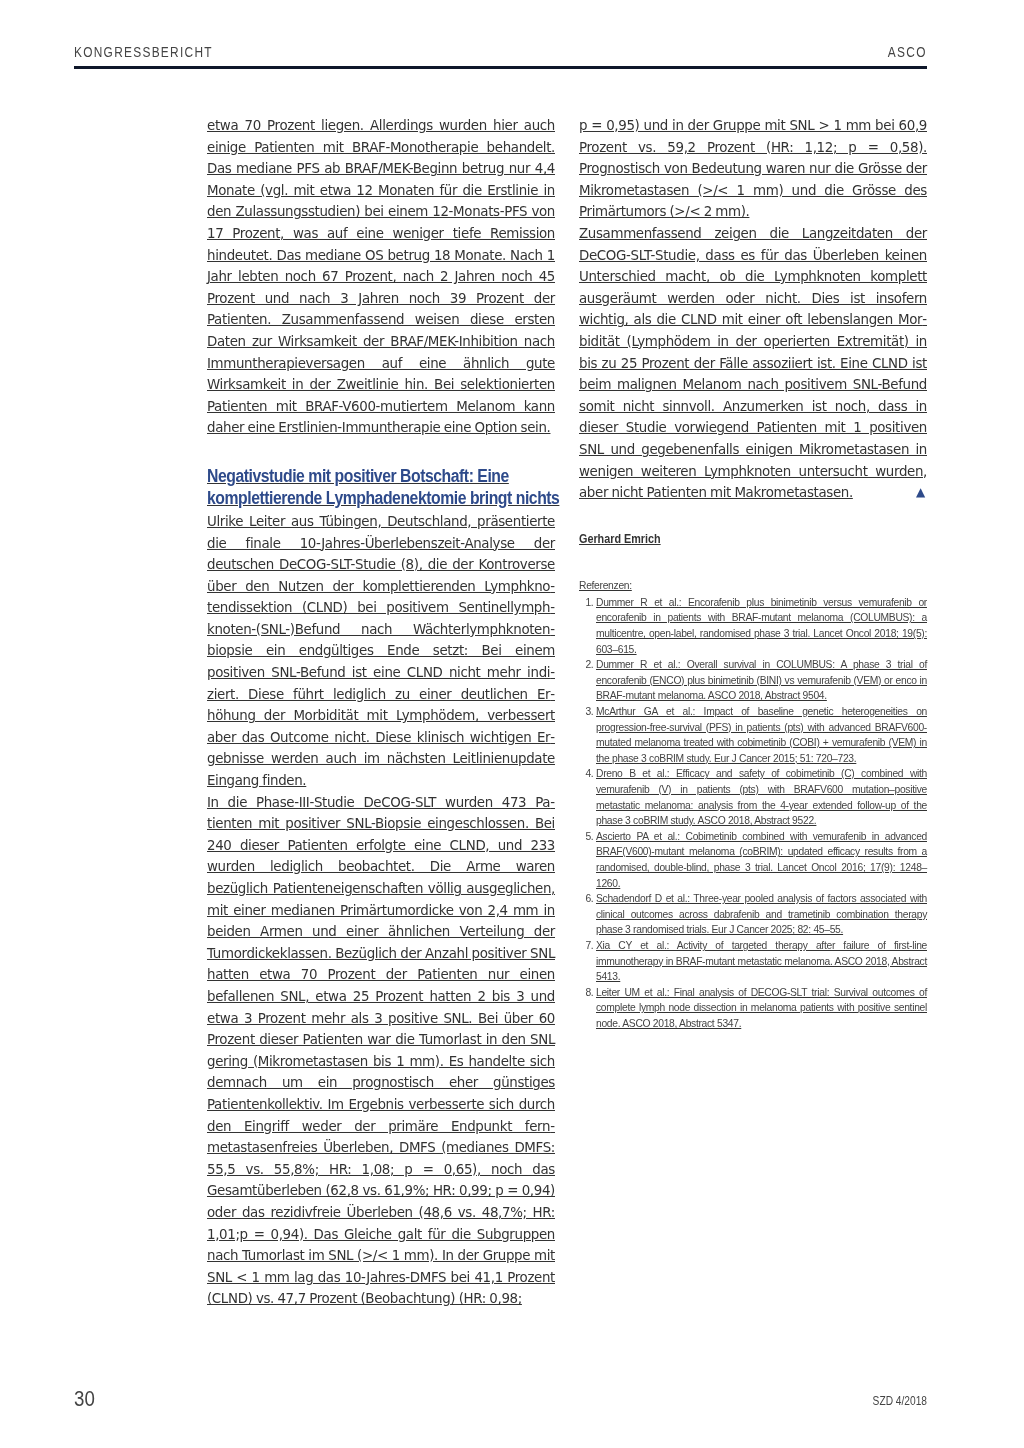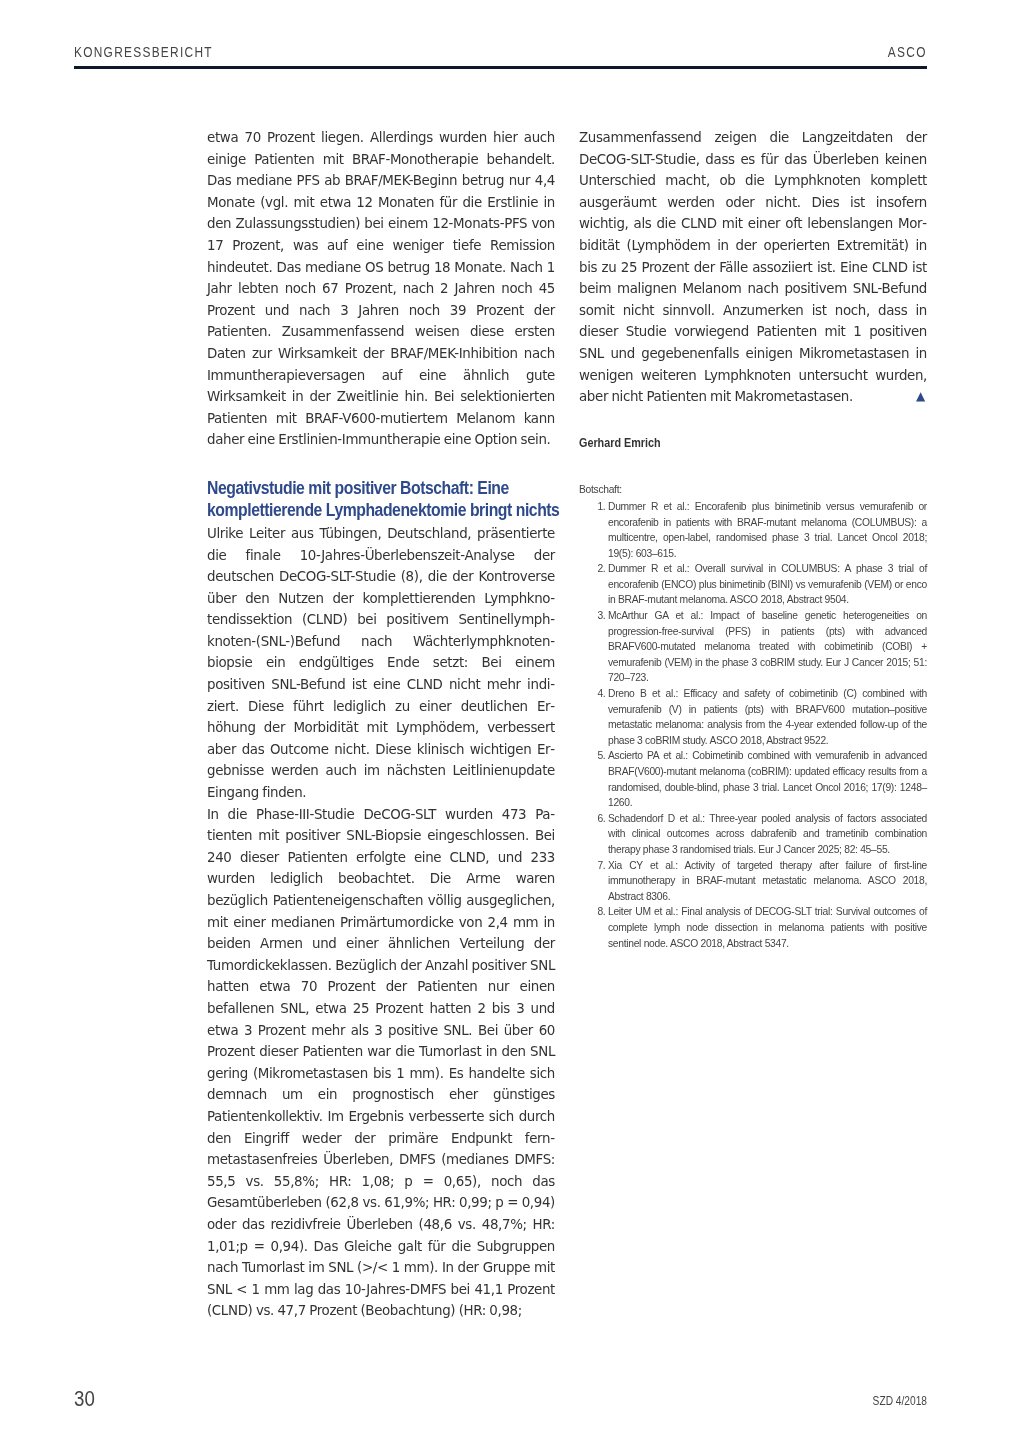--- a/index.html
+++ b/index.html
@@ -1,63 +1,64 @@
 <!DOCTYPE html>
 <html><head>
 <meta charset="utf-8">
 <style>
   html,body{margin:0;padding:0;background:#fff;}
   body{width:1024px;height:1448px;position:relative;overflow:hidden;color:#333;}
   .header{position:absolute;left:74px;top:40px;width:853px;height:26px;border-bottom:3px solid #0f172a;}
   .header span{font-family:"Liberation Sans",sans-serif;font-size:14px;letter-spacing:1.5px;color:#444;position:absolute;top:4px;transform:scaleX(0.85);}
   .header .left{left:0;transform-origin:left;}
   .header .right{right:0;transform-origin:right;}
-  .col{position:absolute;top:127px;width:348px;font-family:"DejaVu Sans",sans-serif;font-size:13.4px;line-height:21.6px;color:#333;}
+  .col{position:absolute;top:115px;width:348px;font-family:"DejaVu Sans",sans-serif;font-size:13.4px;line-height:21.6px;color:#333;text-decoration:underline;}
   .col p{margin:0;text-align:justify;hyphens:manual;}
   .col1{left:207px;}
   .col2{left:579px;}
   .col .txt{letter-spacing:-0.35px;word-spacing:-0.5px;}
   h2.section{margin:26px 0 2px 0;font-family:"Liberation Sans",sans-serif;font-weight:bold;font-size:17.5px;line-height:22px;color:#2e4a8a;letter-spacing:-0.5px;transform:scaleX(0.9);transform-origin:left;width:400px;}
   .end-mark{float:right;color:#2e4a8a;font-size:12px;margin-right:2px;}
   .author{font-family:"Liberation Sans",sans-serif;font-weight:bold;font-size:12px;color:#333;margin-top:25px;transform:scaleX(0.9);transform-origin:left;}
   .refs{margin-top:28px;font-family:"Liberation Sans",sans-serif;font-size:10.3px;line-height:15.6px;color:#444;letter-spacing:-0.3px;}
   .refs .reftitle{margin:0 0 1px 0;}
   .refs ol{margin:0;padding-left:13px;}
-  .refs li{text-align:justify;padding-left:0;margin-left:16px;}
+  .refs li{text-align:justify;padding-left:0;margin-left:4px;}
   .refs .source{margin-top:14px;text-align:justify;}
   .footer-page{position:absolute;left:74px;top:1386px;font-family:"Liberation Sans",sans-serif;font-size:22px;color:#444;transform:scaleX(0.85);transform-origin:left;}
   .footer-issue{position:absolute;right:97px;top:1394px;font-family:"Liberation Sans",sans-serif;font-size:12px;color:#444;transform:scaleX(0.85);transform-origin:right;}
 </style>
 </head>
 <body>
 
 <div class="header">
   <span class="left">KONGRESSBERICHT</span>
   <span class="right">ASCO</span>
 </div>
 
 <div class="col col1">
   <p class="txt">etwa 70 Prozent liegen. Allerdings wurden hier auch einige Patienten mit BRAF-Monotherapie behandelt. Das mediane PFS ab BRAF/MEK-Beginn betrug nur 4,4 Monate (vgl. mit etwa 12 Monaten für die Erstlinie in den Zulassungsstudien) bei einem 12-Monats-PFS von 17 Prozent, was auf eine weniger tiefe Remission hindeutet. Das mediane OS betrug 18 Monate. Nach 1 Jahr lebten noch 67 Prozent, nach 2 Jahren noch 45 Prozent und nach 3 Jahren noch 39 Prozent der Patienten. Zusammenfassend weisen diese ersten Daten zur Wirksamkeit der BRAF/MEK-Inhibition nach Immuntherapieversagen auf eine ähnlich gute Wirksamkeit in der Zweitlinie hin. Bei selektionierten Patienten mit BRAF-V600-mutiertem Melanom kann daher eine Erstlinien-Immuntherapie eine Option sein.</p>
   <h2 class="section">Negativstudie mit positiver Botschaft: Eine komplettierende Lymphadenektomie bringt nichts</h2>
   <p class="txt">Ulrike Leiter aus Tübingen, Deutschland, präsentierte die finale 10-Jahres-Überlebenszeit-Analyse der deutschen DeCOG-SLT-Studie (8), die der Kontroverse über den Nutzen der komplettierenden Lymphkno­tendissektion (CLND) bei positivem Sentinellymph­knoten-(SNL-)Befund nach Wächterlymphknoten­biopsie ein endgültiges Ende setzt: Bei einem positiven SNL-Befund ist eine CLND nicht mehr indi­ziert. Diese führt lediglich zu einer deutlichen Er­höhung der Morbidität mit Lymphödem, verbessert aber das Outcome nicht. Diese klinisch wichtigen Er­gebnisse werden auch im nächsten Leitlinienupdate Eingang finden.</p>
   <p class="txt">In die Phase-III-Studie DeCOG-SLT wurden 473 Pa­tienten mit positiver SNL-Biopsie eingeschlossen. Bei 240 dieser Patienten erfolgte eine CLND, und 233 wurden lediglich beobachtet. Die Arme waren bezüglich Patienteneigenschaften völlig ausgegli­chen, mit einer medianen Primärtumordicke von 2,4 mm in beiden Armen und einer ähnlichen Vertei­lung der Tumordickeklassen. Bezüglich der Anzahl positiver SNL hatten etwa 70 Prozent der Patienten nur einen befallenen SNL, etwa 25 Prozent hatten 2 bis 3 und etwa 3 Prozent mehr als 3 positive SNL. Bei über 60 Prozent dieser Patienten war die Tumorlast in den SNL gering (Mikrometastasen bis 1 mm). Es han­delte sich demnach um ein prognostisch eher günsti­ges Patientenkollektiv. Im Ergebnis verbesserte sich durch den Eingriff weder der primäre Endpunkt fern­metastasenfreies Überleben, DMFS (medianes DMFS: 55,5 vs. 55,8%; HR: 1,08; p = 0,65), noch das Gesamtüberleben (62,8 vs. 61,9%; HR: 0,99; p = 0,94) oder das rezidivfreie Überleben (48,6 vs. 48,7%; HR: 1,01;p = 0,94). Das Gleiche galt für die Subgruppen nach Tumorlast im SNL (&gt;/&lt; 1 mm). In der Gruppe mit SNL &lt; 1 mm lag das 10-Jahres-DMFS bei 41,1 Prozent (CLND) vs. 47,7 Prozent (Beobachtung) (HR: 0,98;</p>
 </div>
 
 <div class="col col2">
+  <p class="txt">p = 0,95) und in der Gruppe mit SNL &gt; 1 mm bei 60,9 Prozent vs. 59,2 Prozent (HR: 1,12; p = 0,58). Prognostisch von Bedeutung waren nur die Grösse der Mikrometastasen (&gt;/&lt; 1 mm) und die Grösse des Primärtumors (&gt;/&lt; 2 mm).</p>
   <p class="txt"><span>Zusammenfassend zeigen die Langzeitdaten der DeCOG-SLT-Studie, dass es für das Überleben kei­nen Unterschied macht, ob die Lymphknoten kom­plett ausgeräumt werden oder nicht. Dies ist insofern wichtig, als die CLND mit einer oft lebenslangen Mor­bidität (Lymphödem in der operierten Extremität) in bis zu 25 Prozent der Fälle assoziiert ist. Eine CLND ist beim malignen Melanom nach positivem SNL-Befund somit nicht sinnvoll. Anzumerken ist noch, dass in dieser Studie vorwiegend Patienten mit 1 positiven SNL und gegebenenfalls einigen Mikrometastasen in wenigen weiteren Lymphknoten untersucht wurden, aber nicht Patienten mit Makrometastasen.</span><span class="end-mark">▲</span></p>
   <div class="author">Gerhard Emrich</div>
   <div class="refs">
-    <div class="reftitle">Botschaft:</div>
+    <div class="reftitle">Referenzen:</div>
     <ol>
       <li>Dummer R et al.: Encorafenib plus binimetinib versus vemurafenib or encorafenib in patients with BRAF-mutant melanoma (COLUMBUS): a multicentre, open-label, randomised phase 3 trial. Lancet Oncol 2018; 19(5): 603–615.</li>
       <li>Dummer R et al.: Overall survival in COLUMBUS: A phase 3 trial of encorafenib (ENCO) plus binimetinib (BINI) vs vemurafenib (VEM) or enco in BRAF-mutant melanoma. ASCO 2018, Abstract 9504.</li>
       <li>McArthur GA et al.: Impact of baseline genetic heterogeneities on progression-free-survival (PFS) in patients (pts) with advanced BRAFV600-mutated melanoma treated with cobimetinib (COBI) + vemurafenib (VEM) in the phase 3 coBRIM study. Eur J Cancer 2015; 51: 720–723.</li>
       <li>Dreno B et al.: Efficacy and safety of cobimetinib (C) combined with vemurafenib (V) in patients (pts) with BRAFV600 mutation–positive metastatic melanoma: analysis from the 4-year extended follow-up of the phase 3 coBRIM study. ASCO 2018, Abstract 9522.</li>
       <li>Ascierto PA et al.: Cobimetinib combined with vemurafenib in advanced BRAF(V600)-mutant melanoma (coBRIM): updated efficacy results from a randomi­sed, double-blind, phase 3 trial. Lancet Oncol 2016; 17(9): 1248–1260.</li>
       <li>Schadendorf D et al.: Three-year pooled analysis of factors associated with clinical outcomes across dabrafenib and trametinib combination therapy phase 3 rando­mised trials. Eur J Cancer 2025; 82: 45–55.</li>
-      <li>Xia CY et al.: Activity of targeted therapy after failure of first-line immunotherapy in BRAF-mutant metastatic melanoma. ASCO 2018, Abstract 8306.</li>
+      <li>Xia CY et al.: Activity of targeted therapy after failure of first-line immunotherapy in BRAF-mutant metastatic melanoma. ASCO 2018, Abstract 5413.</li>
       <li>Leiter UM et al.: Final analysis of DECOG-SLT trial: Survival outcomes of complete lymph node dissection in melanoma patients with positive sentinel node. ASCO 2018, Abstract 5347.</li>
     </ol>
   </div>
 </div>
 
 <div class="footer-page">30</div>
 <div class="footer-issue">SZD 4/2018</div>
 
 </body></html>

